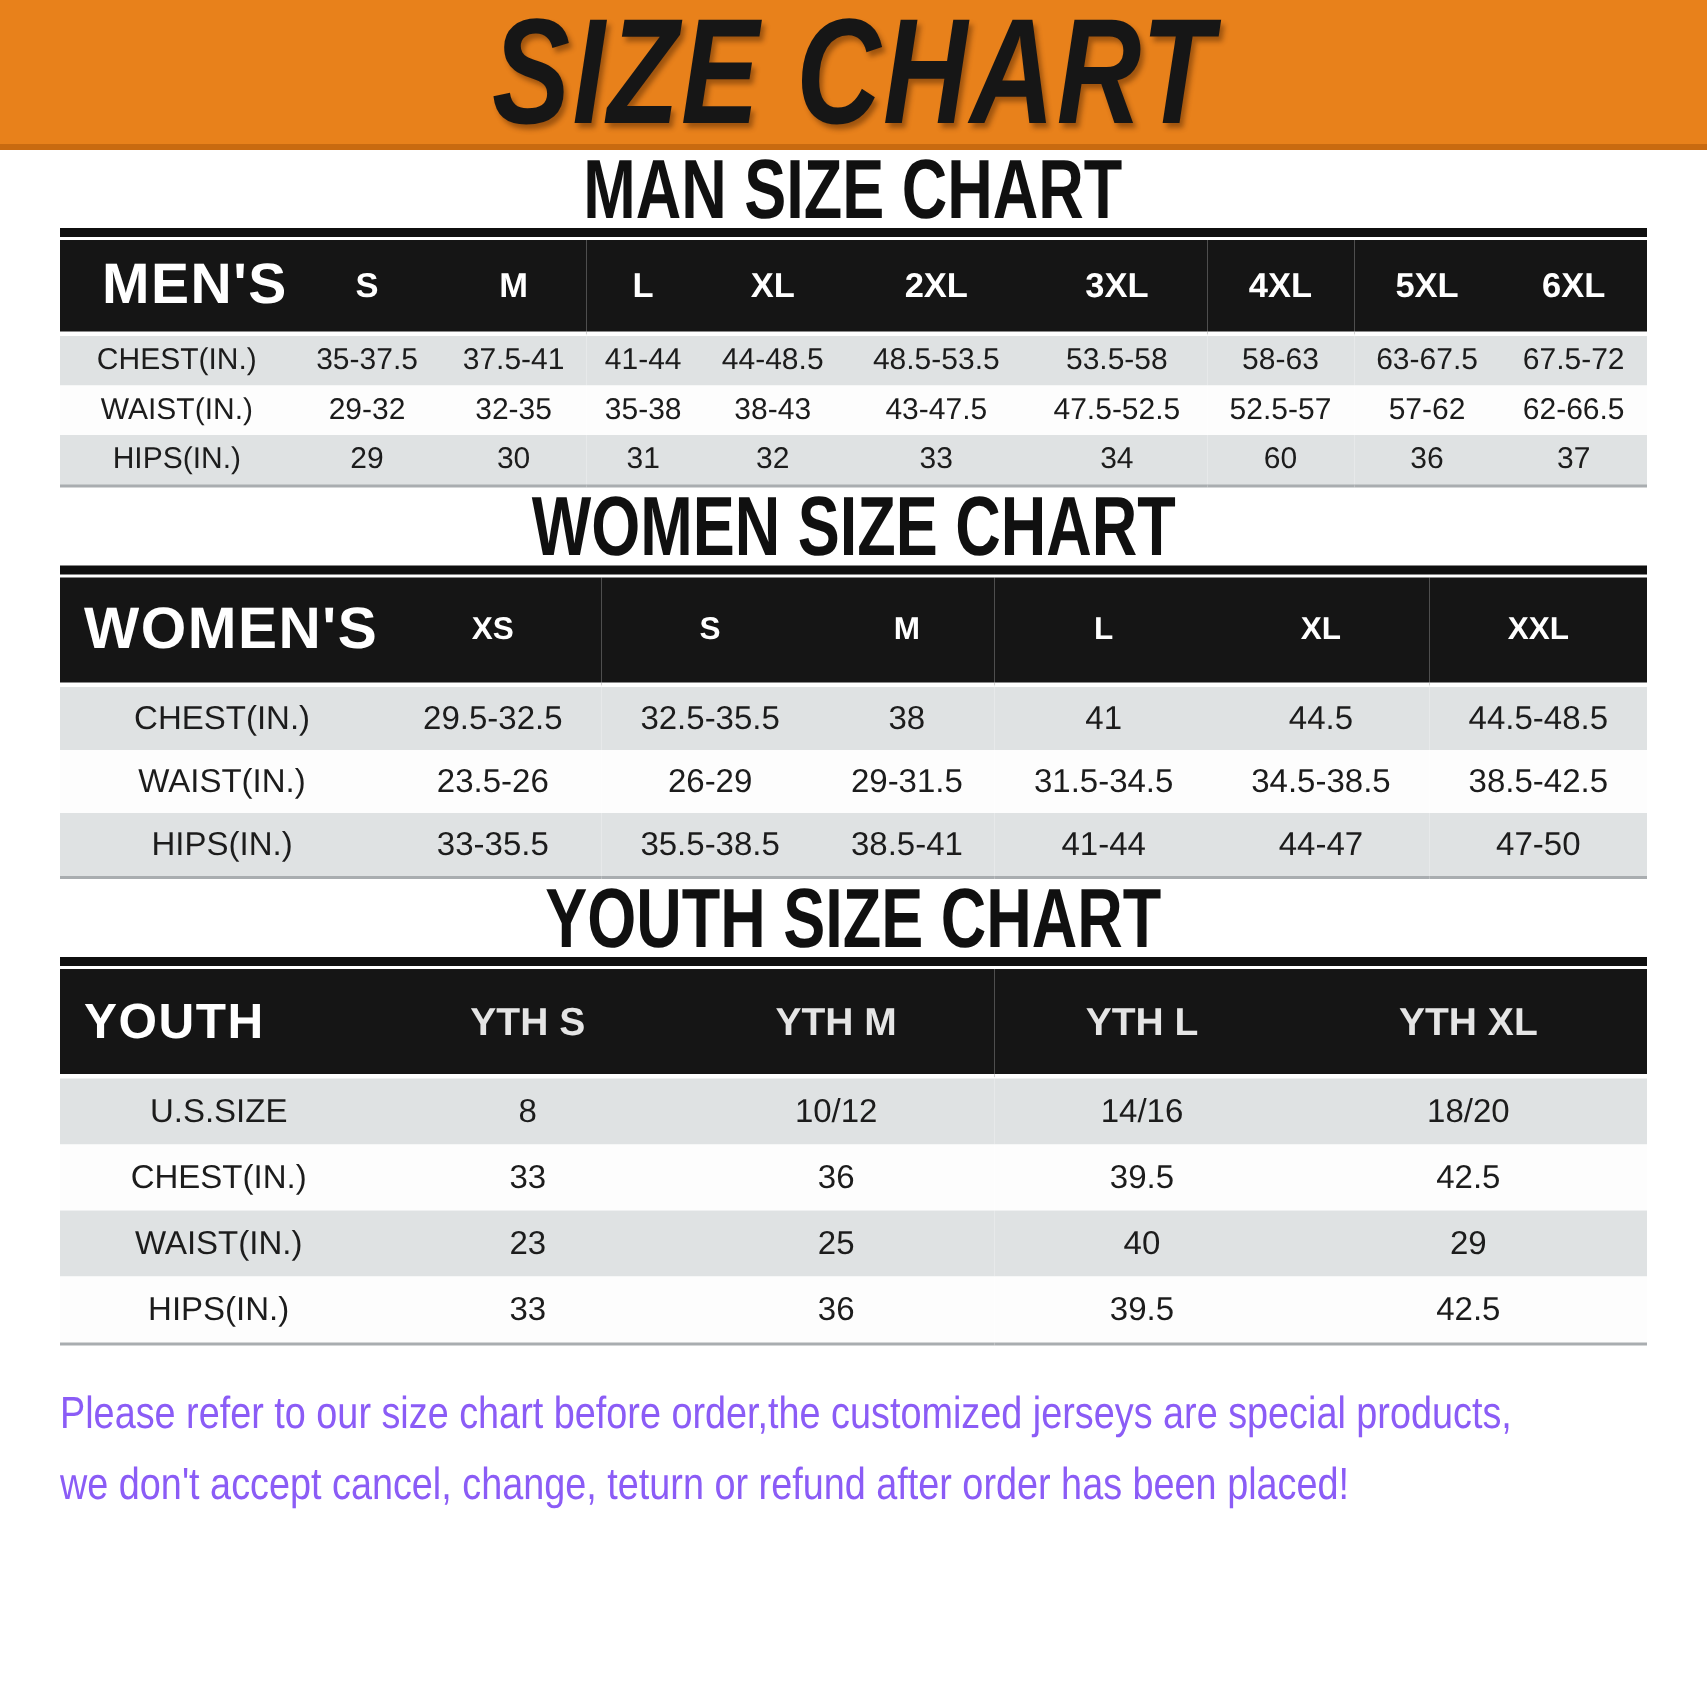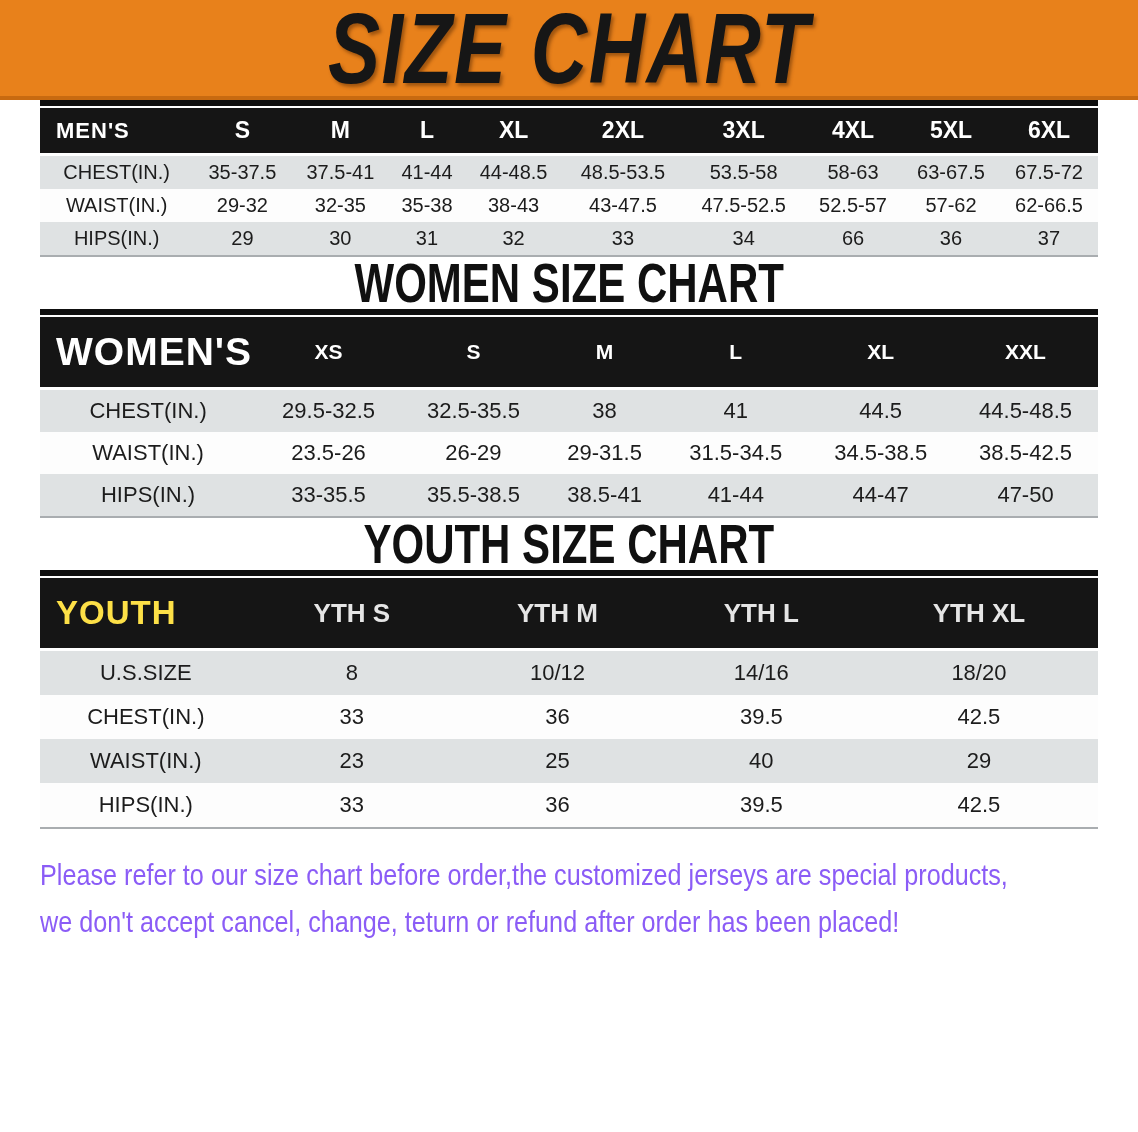--- a/index.html
+++ b/index.html
@@ -81,32 +81,32 @@
   }
   table.size-table tbody td {
     text-align: center;
     color: #1c1c1c;
   }
   table.size-table tbody tr:nth-child(odd)  { background: #DFE2E3; }
   table.size-table tbody tr:nth-child(even) { background: #fdfdfd; }
 
   
   table.men thead th { font-size: 23px; padding: 9px 4px; }
-  table.men thead th.group-label { font-size: 22px; padding-left: 16px; width: 14.5%; }
+  table.men thead th.group-label { font-size: 38px; padding-left: 28px; width: 14.5%; }
   table.men tbody td { font-size: 20px; padding: 5px 2px; }
   table.men tbody td.row-label { font-size: 20px; }
 
   
   table.women thead th { font-size: 21px; padding: 13px 4px; }
   table.women thead th.group-label { font-size: 39px; padding-left: 16px; width: 19%; }
   table.women tbody td { font-size: 22px; padding: 8px 2px; }
 
   
   table.youth thead th { font-size: 26px; padding: 16px 4px; color: #e5e5e5; }
-  table.youth thead th.group-label { font-size: 33px; padding-left: 16px; width: 20%; color:#fde047; }
+  table.youth thead th.group-label { font-size: 33px; padding-left: 16px; width: 20%; color:#ffffff; }
   table.youth tbody td { font-size: 22px; padding: 9px 2px; }
 
   
   .disclaimer {
     margin: 22px 0 0 40px;
     color: #8b5cf6;
   }
   .disclaimer p {
     margin: 0;
     white-space: nowrap;
@@ -125,20 +125,23 @@
 
 <header class="banner">
   <h1 style="margin:0;font-style:italic;">
     <span class="condensed">SIZE CHART</span>
   </h1>
 </header>
 
 <main>
 
   <section>
+    <h2 class="section-heading heading-man">
+      <span class="condensed">MAN SIZE CHART</span>
+    </h2>
     <div class="table-wrap">
       <div class="top-bar"></div>
       <table class="size-table men">
           <thead>
             <tr>
               <th class="group-label">MEN'S</th>
               <th>S</th>
               <th>M</th>
               <th>L</th>
               <th>XL</th>
@@ -175,21 +178,21 @@
               <td>62-66.5</td>
             </tr>
             <tr>
               <td class="row-label">HIPS(IN.)</td>
               <td>29</td>
               <td>30</td>
               <td>31</td>
               <td>32</td>
               <td>33</td>
               <td>34</td>
-              <td>66</td>
+              <td>60</td>
               <td>36</td>
               <td>37</td>
             </tr>
           </tbody>
         </table>
     </div>
   </section>
 
   <section>
     <h2 class="section-heading heading-women">

